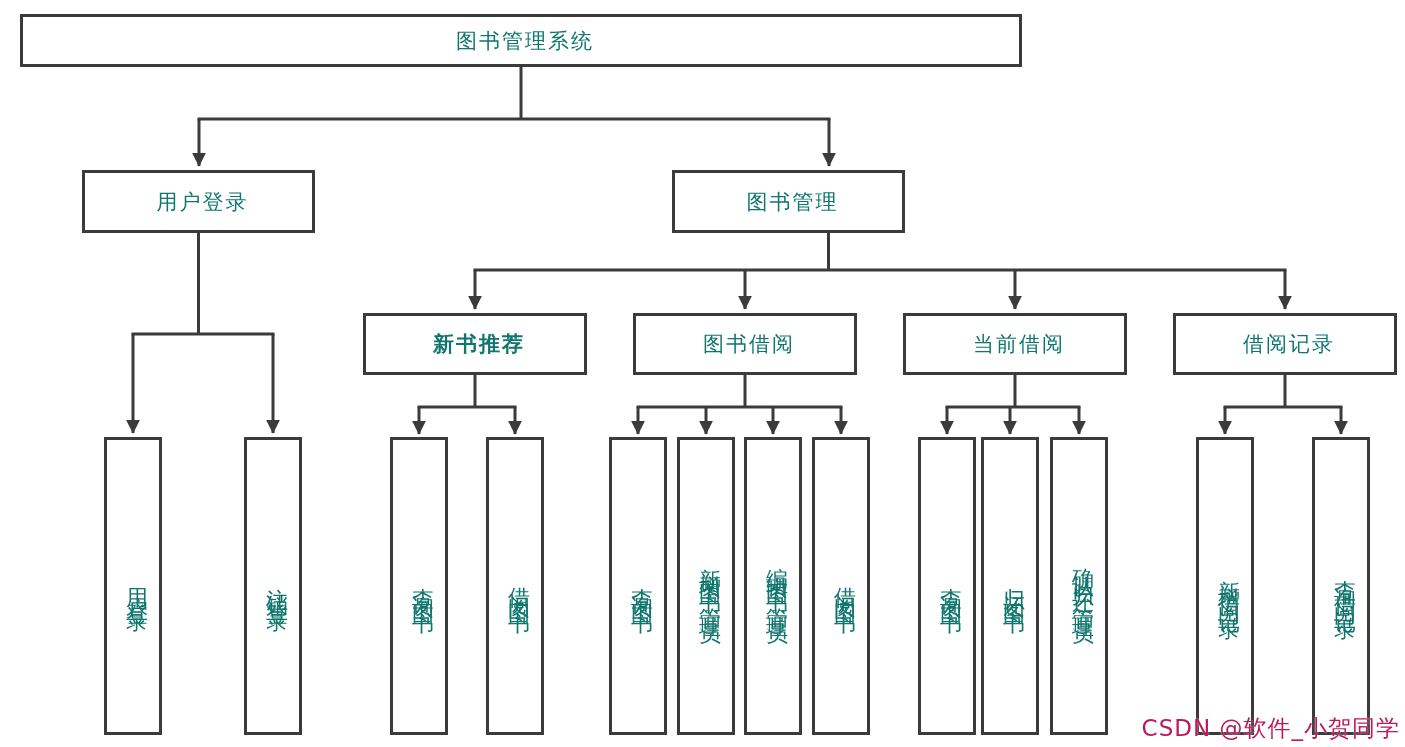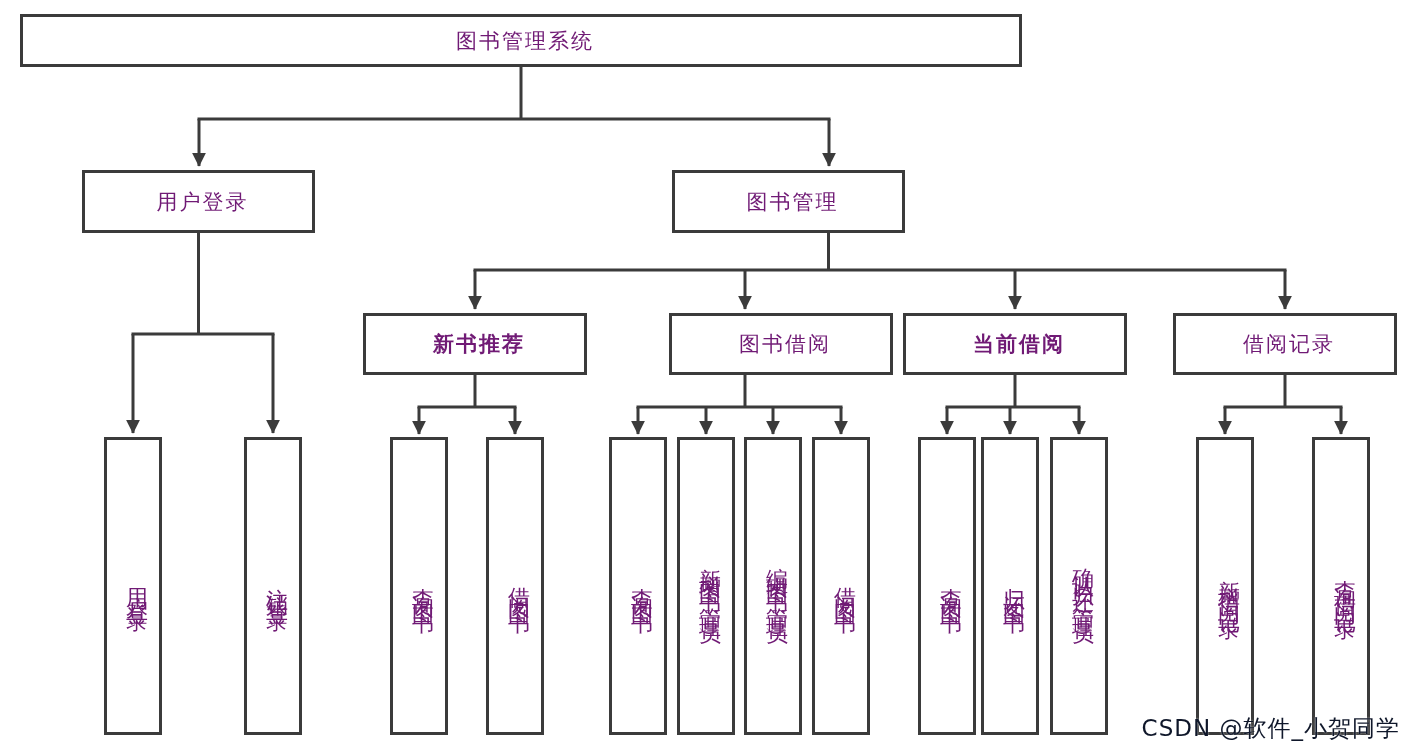--- a/index.html
+++ b/index.html
@@ -24,42 +24,42 @@
   }
   .box {
     position: absolute;
     box-sizing: border-box;
     border: 3px solid #3b3b3b;
     background: #ffffff;
     display: flex;
     align-items: center;
     justify-content: center;
     z-index: 2;
-    color: #701a75;
+    color: #0f766e;
     padding-left: 8px;
   }
   .h-label {
     font-size: 21px;
     letter-spacing: 2px;
     white-space: nowrap;
   }
   .v-label {
     writing-mode: vertical-rl;
     text-orientation: mixed;
     font-size: 22px;
     letter-spacing: 8px;
     line-height: 1.1;
   }
   .root-box    { left: 20px;  top: 14px;  width: 1002px; height: 53px; }
   .lvl1-a      { left: 82px;  top: 170px; width: 233px;  height: 63px; }
   .lvl1-b      { left: 672px; top: 170px; width: 233px;  height: 63px; }
   .lvl2        { top: 313px;  width: 224px; height: 62px; }
   .sec0        { left: 363px; font-weight: bold; }
-  .sec1        { left: 633px; margin-left: 36px; }
-  .sec2        { left: 903px; font-weight: bold; }
+  .sec1        { left: 633px; }
+  .sec2        { left: 903px; }
   .sec3        { left: 1173px; }
   .leaf        { top: 437px;  width: 58px; height: 298px; }
   .leaf-1  { left: 104px; }
   .leaf-2  { left: 244px; }
   .leaf-3  { left: 390px; }
   .leaf-4  { left: 486px; }
   .leaf-5  { left: 609px; }
   .leaf-6  { left: 677px; }
   .leaf-7  { left: 744px; }
   .leaf-8  { left: 812px; }
@@ -68,21 +68,21 @@
   .leaf-11 { left: 1050px; }
   .leaf-12 { left: 1196px; }
   .leaf-13 { left: 1312px; }
   .watermark {
     position: absolute;
     right: 5px;
     bottom: 3px;
     z-index: 3;
     font-size: 23px;
     letter-spacing: 1px;
-    color: #0f172a;
+    color: #be185d;
     text-shadow: 0 0 2px rgba(255,255,255,0.8);
     white-space: nowrap;
   }
 </style>
 </head>
 <body>
 
 <div class="canvas">
 
   <svg class="connectors" width="1405" height="747" viewBox="0 0 1405 747">

